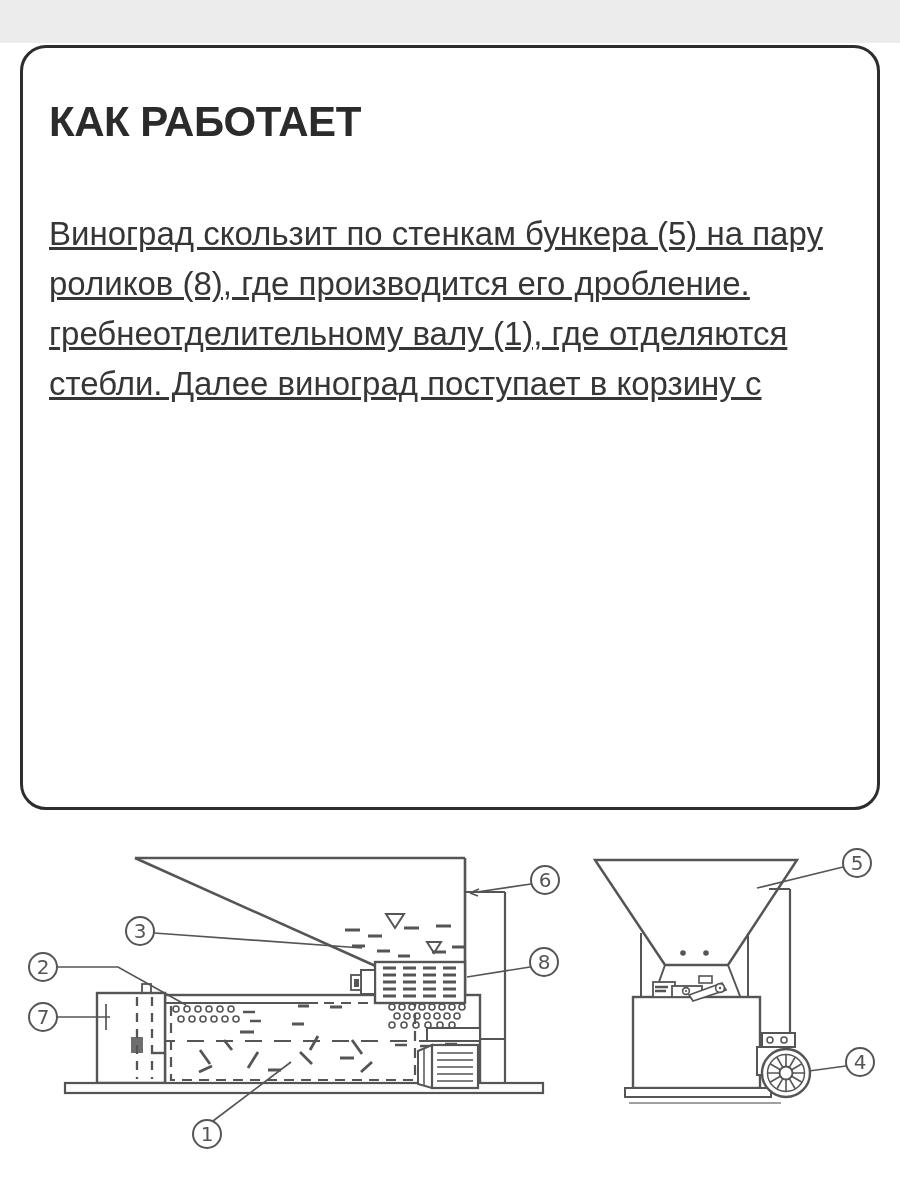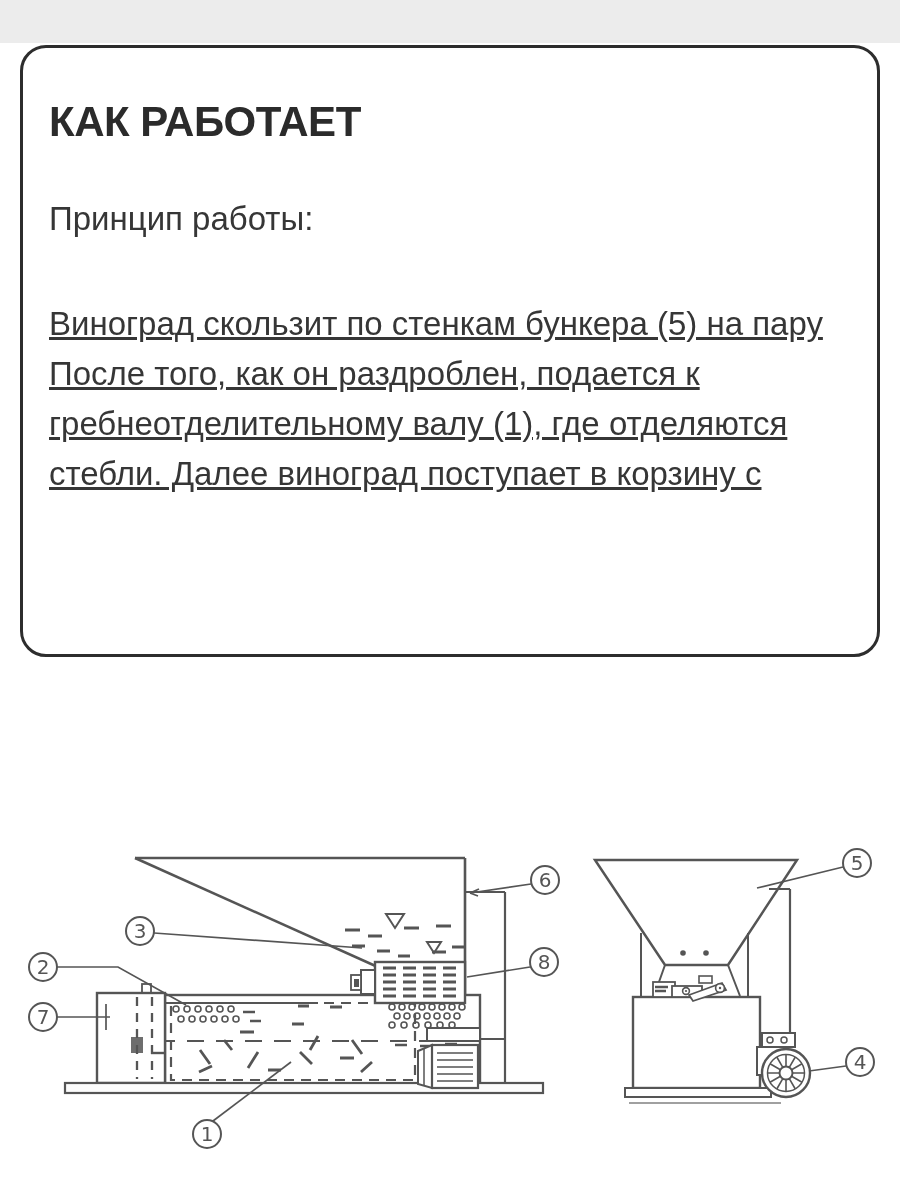--- a/index.html
+++ b/index.html
@@ -14,21 +14,21 @@
     width:900px;height:1200px;position:relative;
     background:#ffffff;
     font-family:"Liberation Sans", sans-serif;
     overflow:hidden;
   }
   .top-strip{
     position:absolute;left:0;top:0;width:900px;height:43px;
     background:var(--strip);
   }
   .card{
-    position:absolute;left:20px;top:45px;width:860px;height:612px;
+    position:absolute;left:20px;top:45px;width:860px;height:765px;
     box-sizing:border-box;
     background:#ffffff;
     border:3px solid var(--border);
     border-radius:26px;
     padding:46px 40px 0 26px;
   }
   .title{
     font-size:42px;line-height:55px;font-weight:bold;
     color:var(--title);letter-spacing:-0.5px;
   }
@@ -51,24 +51,23 @@
 </style>
 </head>
 <body>
 
 <div class="top-strip"></div>
 
 <section class="card">
   <h1 class="title" style="margin:0;">
     <div>КАК РАБОТАЕТ</div>
   </h1>
-  <div class="subtitle">Принцип работы:</div>
   <div class="paragraph">
     <div>Виноград скользит по стенкам бункера (5) на пару</div>
-    <div>После того, как он раздроблен, подается к</div>
+    <div>роликов (8), где производится его дробление.</div>
     <div>гребнеотделительному валу (1), где отделяются</div>
     <div>стебли. Далее виноград поступает в корзину с</div>
   </div>
 </section>
 
 <figure class="diagram">
 <svg viewBox="0 0 900 360" xmlns="http://www.w3.org/2000/svg">
   <g stroke="#4b4b4b" fill="none" stroke-linecap="butt">
 
     <g>

